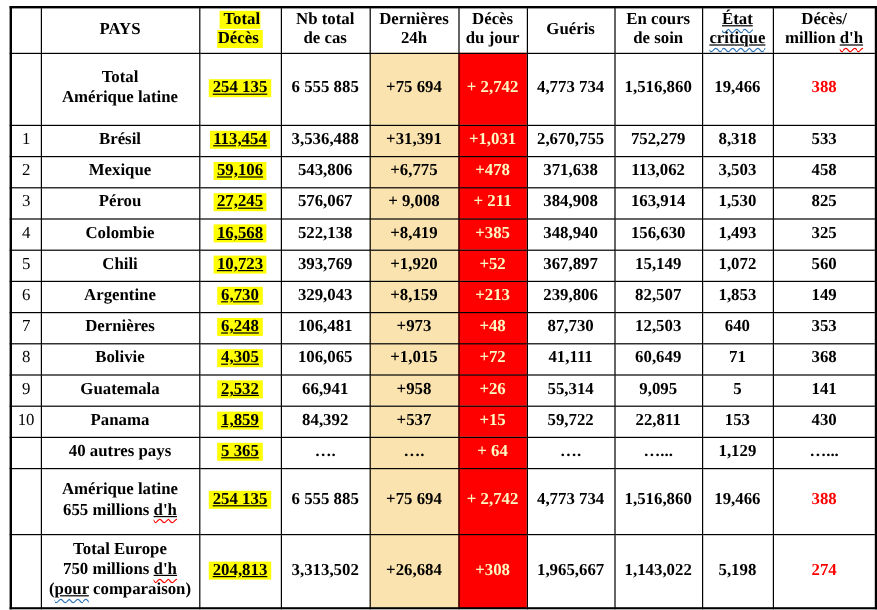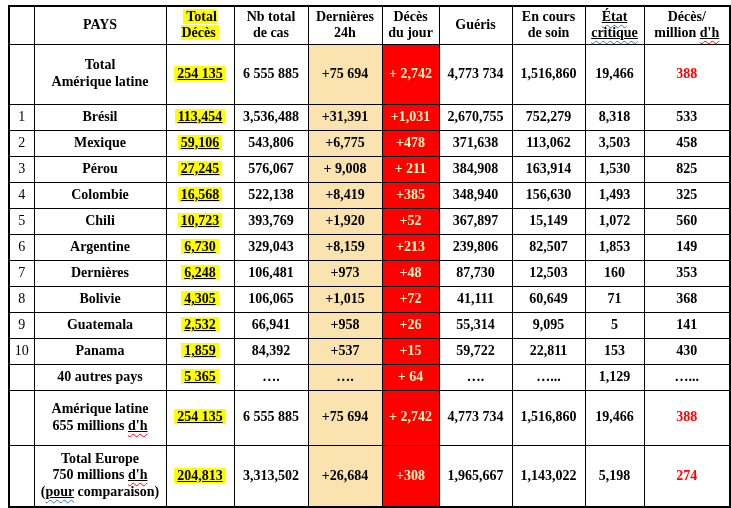--- a/index.html
+++ b/index.html
@@ -176,21 +176,21 @@
         <td class="rank">7</td>
         <td class="pays">
           <div>Dernières</div>
         </td>
         <td><span class="hl-val">6,248</span></td>
         <td>106,481</td>
         <td class="col-d24">+973</td>
         <td class="col-dj">+48</td>
         <td>87,730</td>
         <td>12,503</td>
-        <td>160</td>
+        <td>640</td>
         <td>353</td>
       </tr>
       <tr style="height: 26px;">
         <td class="rank">8</td>
         <td class="pays">
           <div>Bolivie</div>
         </td>
         <td><span class="hl-val">4,305</span></td>
         <td>106,065</td>
         <td class="col-d24">+1,015</td>

